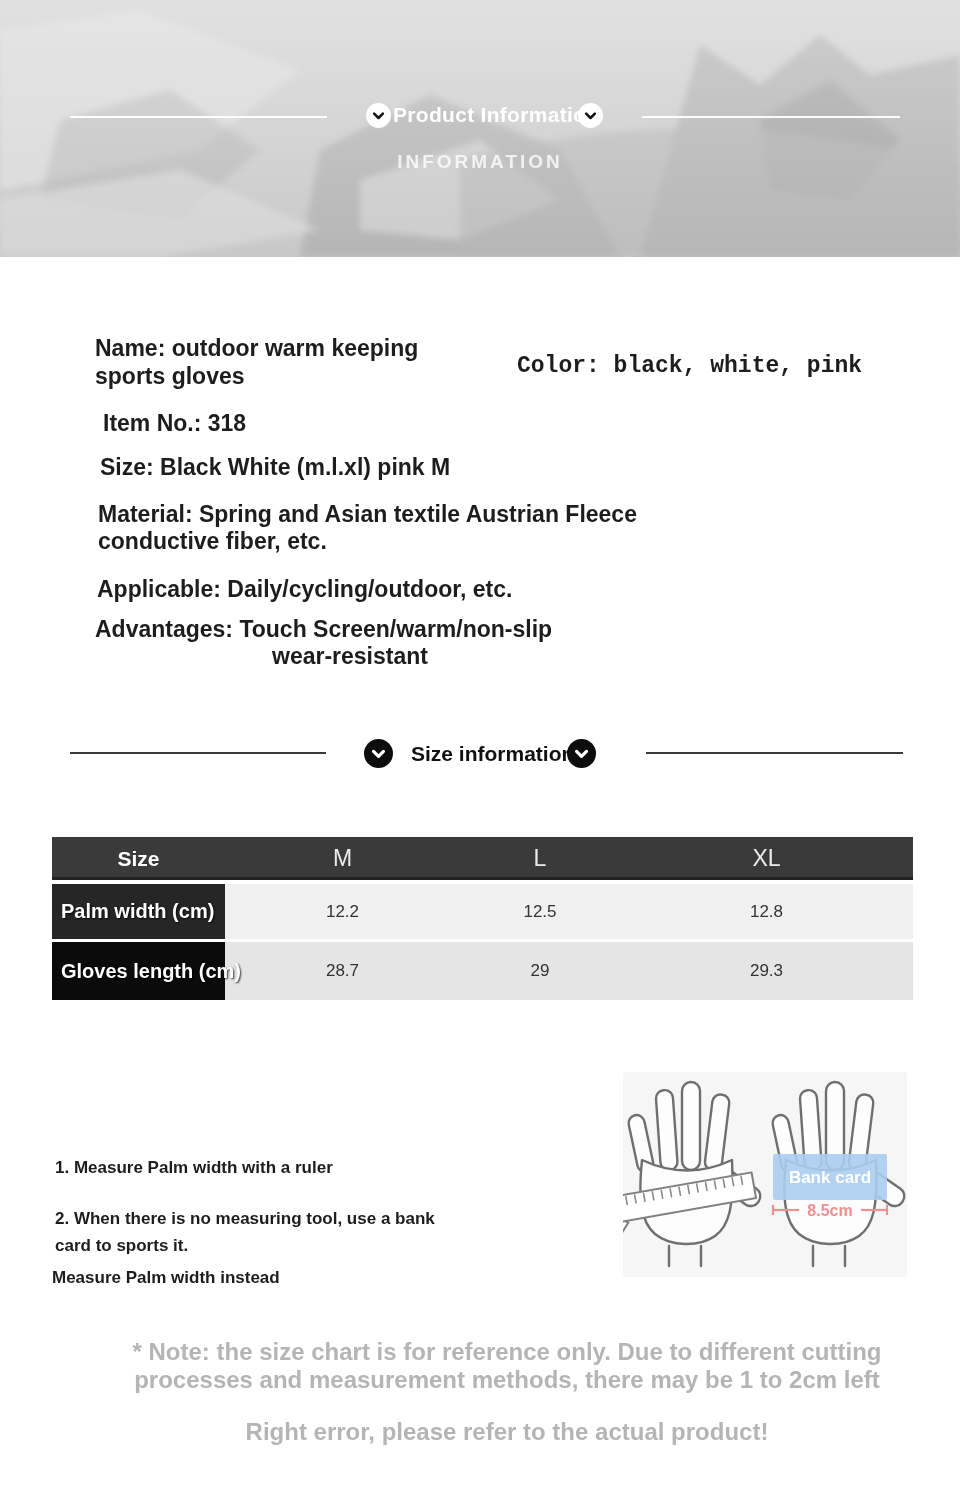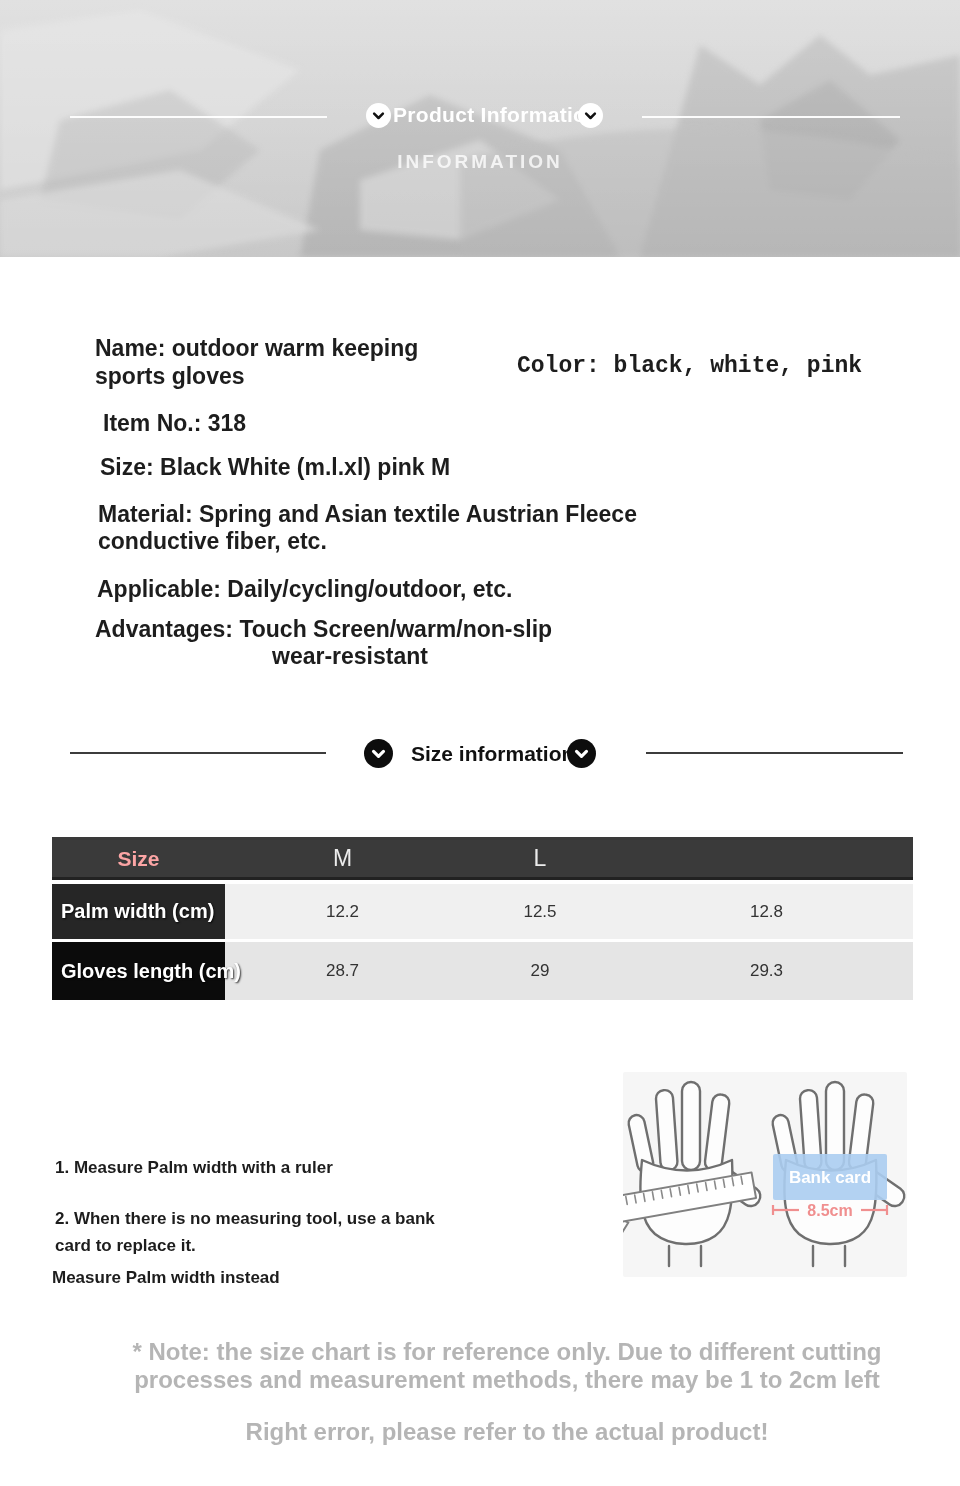--- a/index.html
+++ b/index.html
@@ -41,21 +41,21 @@
   }
   .d-icon svg { width:17px; height:17px; }
   .d-title { position:absolute; left:411px; top:742px; font-size:21px; font-weight:bold; color:#111; white-space:nowrap; }
   
   .table { position:absolute; left:52px; top:837px; width:861px; }
   .thead {
     display:flex; height:43px; background:#3a3a3a; margin-bottom:4px;
     box-shadow: inset 0 -3px 0 rgba(0,0,0,.4);
   }
   .th { display:flex; align-items:center; justify-content:center; color:#ececec; font-size:23px; }
-  .th.c0 { width:173px; font-weight:bold; font-size:21px; color:#fca5a5; }
+  .th.c0 { width:173px; font-weight:bold; font-size:21px; color:#ffffff; }
   .th.c1 { width:235px; } .th.c2 { width:160px; } .th.c3 { flex:1; }
   .trow { display:flex; margin-bottom:3px; }
   .trow.r1 { height:55px; } .trow.r2 { height:58px; }
   .tlabel {
     position:relative; z-index:2; width:173px; display:flex; align-items:center;
     padding-left:9px; color:#ffffff; font-weight:bold; font-size:20px;
     white-space:nowrap; overflow:visible;
     text-shadow: 1px 1px 2px rgba(0,0,0,.8);
   }
   .trow.r1 .tlabel { background:#262626; }
@@ -149,38 +149,39 @@
     <svg viewBox="0 0 24 24">
         <path d="M5 9 L12 16 L19 9" fill="none" stroke="#fff" stroke-width="4.5" stroke-linecap="round" stroke-linejoin="round"></path>
       </svg>
   </div>
 
   <div class="table">
     <div class="thead">
       <div class="th c0">Size</div>
       <div class="th c1">M</div>
       <div class="th c2">L</div>
+      <div class="th c3">XL</div>
     </div>
     <div class="trow r1">
       <div class="tlabel">Palm width (cm)</div>
       <div class="tval c1">12.2</div>
       <div class="tval c2">12.5</div>
       <div class="tval c3">12.8</div>
     </div>
     <div class="trow r2">
       <div class="tlabel">Gloves length (cm)</div>
       <div class="tval c1">28.7</div>
       <div class="tval c2">29</div>
       <div class="tval c3">29.3</div>
     </div>
   </div>
 
   <div class="m-step" style="left:55px; top:1154px;">1. Measure Palm width with a ruler</div>
   <div class="m-step" style="left:55px; top:1205px;">2. When there is no measuring tool, use a bank</div>
-  <div class="m-step" style="left:55px; top:1232px;">card to replace it.</div>
+  <div class="m-step" style="left:55px; top:1232px;">card to sports it.</div>
   <div class="m-step" style="left:52px; top:1264px;">Measure Palm width instead</div>
 
   <div class="hand-card">
     <svg viewBox="0 0 284 205">
       <defs>
         <g id="hand">
           <rect x="2" y="34" width="16" height="58" rx="8" transform="rotate(-12 10 92)"></rect>
           <rect x="24" y="10" width="17" height="80" rx="8" transform="rotate(-4 32 90)"></rect>
           <rect x="45" y="2" width="18" height="88" rx="9"></rect>
           <rect x="67" y="14" width="17" height="76" rx="8" transform="rotate(7 75 90)"></rect>

